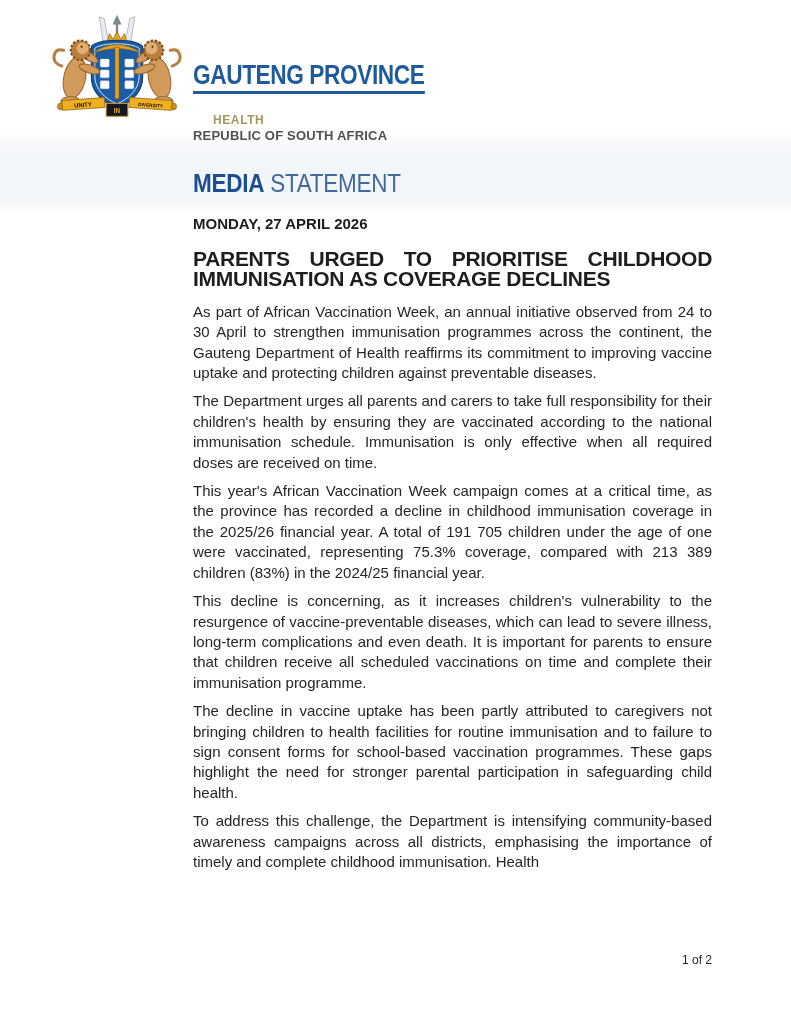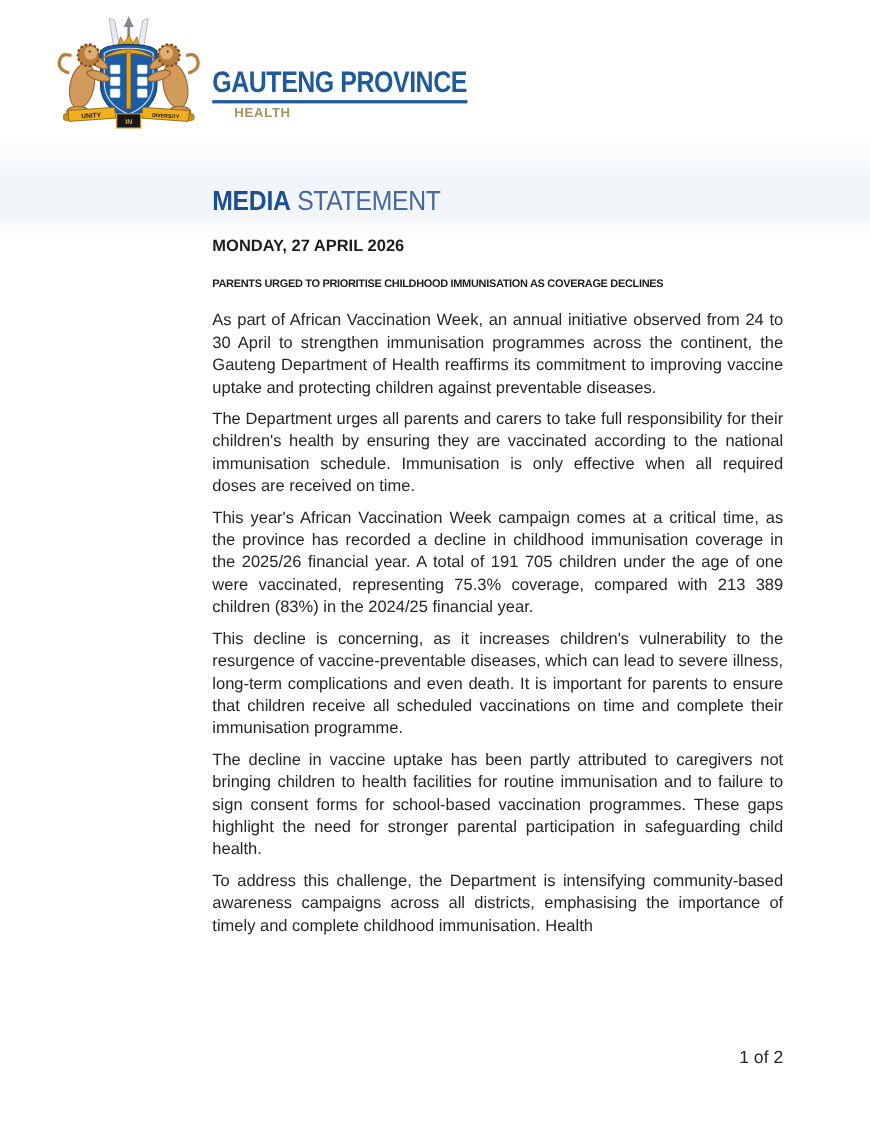--- a/index.html
+++ b/index.html
@@ -18,47 +18,47 @@
   .crest{position:absolute;left:48px;top:12px;width:138px;height:110px;}
   .agency{position:absolute;left:193px;top:62px;}
   .agency-name{
     display:inline-block;
     font-size:27px;font-weight:bold;color:#1e5a9c;letter-spacing:-0.5px;
     border-bottom:3px solid #1e5a9c;padding-bottom:2px;line-height:1.0;
     transform:scaleX(0.84);transform-origin:left center;white-space:nowrap;
   }
   .agency-dept{
     font-size:12px;font-weight:bold;color:#a4965d;letter-spacing:0.6px;
-    margin-top:2px;line-height:1.1;padding-left:20px;
+    margin-top:20px;line-height:1.1;padding-left:20px;
   }
   .agency-country{
     font-size:13px;font-weight:bold;color:#515154;letter-spacing:0.2px;
     margin-top:2px;line-height:1.1;
   }
   
   .doc{position:absolute;left:193px;top:168px;width:519px;}
   .masthead{
     font-size:25px;line-height:30px;letter-spacing:-0.3px;white-space:nowrap;
     transform:scaleX(0.9);transform-origin:left center;
   }
   .masthead .word-bold{font-weight:bold;color:#1d4e91;}
   .masthead .word-light{font-weight:normal;color:#44699f;}
   .doc-date{margin-top:16px;font-size:15px;font-weight:bold;line-height:20px;color:#1d1d1d;}
   .doc-title{
-    margin-top:15px;font-size:10px;font-weight:bold;line-height:20.4px;
+    margin-top:15px;font-size:21px;font-weight:bold;line-height:20.4px;
     letter-spacing:-0.3px;text-align:justify;color:#1d1d1d;
   }
   p.body-par{
     margin:8px 0 0 0;font-size:15px;line-height:20.4px;
     text-align:justify;color:#262626;
   }
   p.body-par:first-of-type{margin-top:12px;}
   .page-num{
     position:absolute;left:193px;top:953px;width:519px;
-    text-align:right;font-size:16px;color:#262626;
+    text-align:right;font-size:12px;color:#262626;
   }
 </style>
 </head>
 <body>
 
 <div class="scan-band"></div>
 
 <div>
 
   <svg class="crest" viewBox="0 0 140 106" aria-hidden="true">
@@ -119,20 +119,21 @@
       <rect x="59" y="90" width="22" height="13" fill="#15181f" stroke="#c98f1a" stroke-width="1"></rect>
       <text x="35.5" y="93.5" font-size="6" font-weight="bold" fill="#1a1205" text-anchor="middle" transform="rotate(-4 35.5 93.5)">UNITY</text>
       <text x="104" y="93.5" font-size="4.8" font-weight="bold" fill="#1a1205" text-anchor="middle" transform="rotate(4 104 93.5)">DIVERSITY</text>
       <text x="70" y="99.5" font-size="6.5" font-weight="bold" fill="#efaf1e" text-anchor="middle">IN</text>
     </g>
   </svg>
 
   <div class="agency">
     <div class="agency-name">GAUTENG PROVINCE</div>
     <div class="agency-dept">HEALTH</div>
+    <div class="agency-country">REPUBLIC OF SOUTH AFRICA</div>
   </div>
 
 </div>
 
 <div class="doc">
 
   <div class="masthead">
     <span class="word-bold">MEDIA</span>
     <span class="word-light">STATEMENT</span>
   </div>

